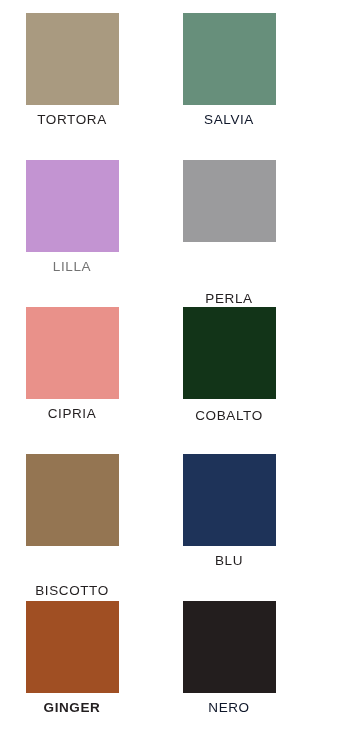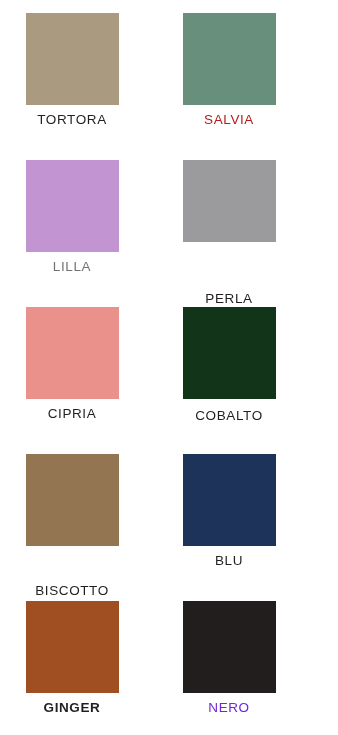--- a/index.html
+++ b/index.html
@@ -69,21 +69,21 @@
 
 <div class="palette-grid">
 
   <div class="swatch-cell col-left">
     <span class="swatch-chip" style="background-color: rgb(169, 154, 128);"></span>
     <span class="swatch-label" style="color: rgb(35, 31, 32);">TORTORA</span>
   </div>
 
   <div class="swatch-cell col-right">
     <span class="swatch-chip" style="background-color: rgb(103, 143, 123);"></span>
-    <span class="swatch-label" style="color: #b91c1c;">SALVIA</span>
+    <span class="swatch-label" style="color: #0f172a;">SALVIA</span>
   </div>
 
   <div class="swatch-cell col-left">
     <span class="swatch-chip" style="background-color: rgb(195, 148, 210);"></span>
     <span class="swatch-label" style="color: #737373;">LILLA</span>
   </div>
 
   <div class="swatch-cell col-right">
     <span class="swatch-chip" style="background-color: rgb(155, 155, 157);"></span>
     <span class="swatch-label" style="color: rgb(35, 31, 32); margin-top: 48px;">PERLA</span>
@@ -109,16 +109,16 @@
     <span class="swatch-label" style="color: rgb(35, 31, 32);">BLU</span>
   </div>
 
   <div class="swatch-cell col-left">
     <span class="swatch-chip" style="background-color: rgb(160, 79, 35);"></span>
     <span class="swatch-label" style="color: rgb(35, 31, 32); font-weight: bold;">GINGER</span>
   </div>
 
   <div class="swatch-cell col-right">
     <span class="swatch-chip" style="background-color: rgb(35, 30, 30);"></span>
-    <span class="swatch-label" style="color: #6d28d9;">NERO</span>
+    <span class="swatch-label" style="color: #0f172a;">NERO</span>
   </div>
 
 </div>
 
 </body></html>

